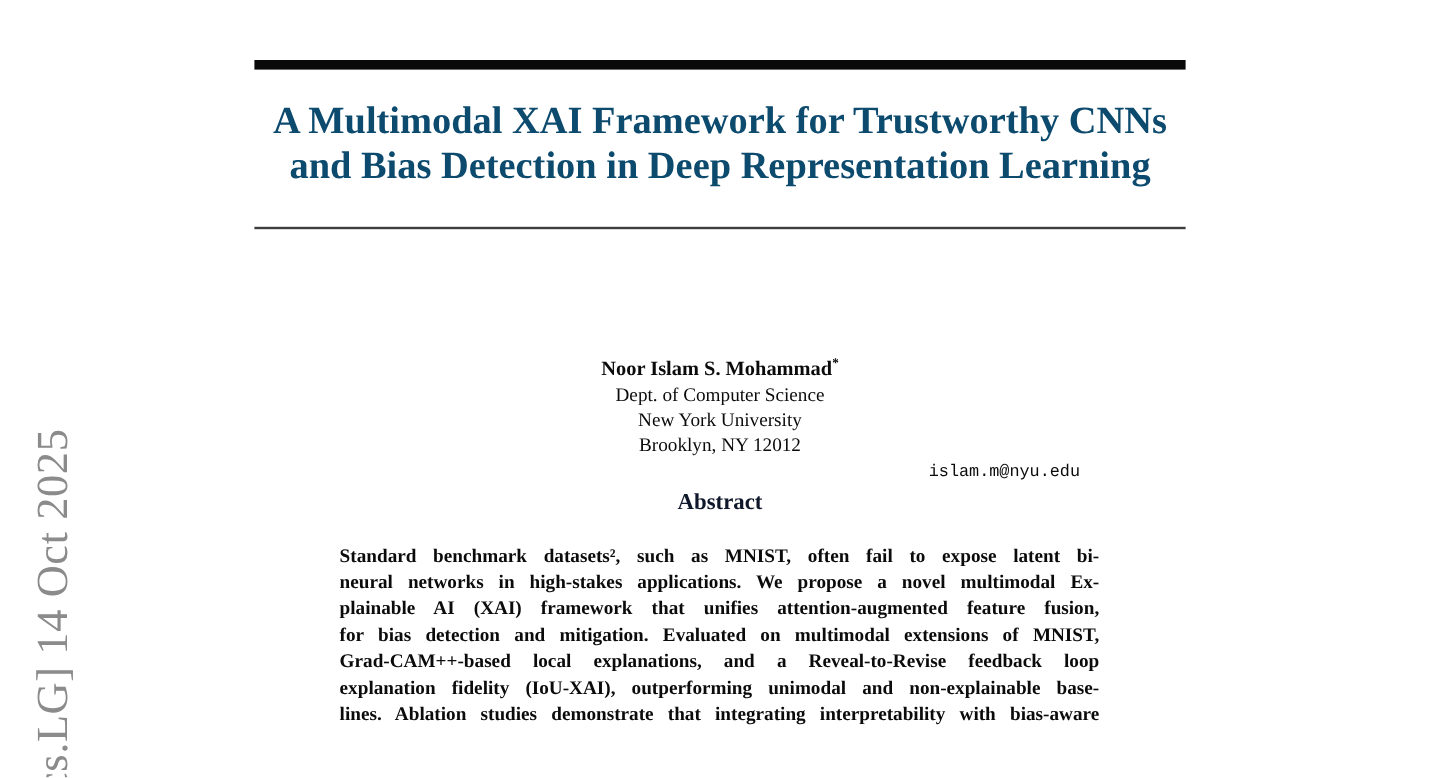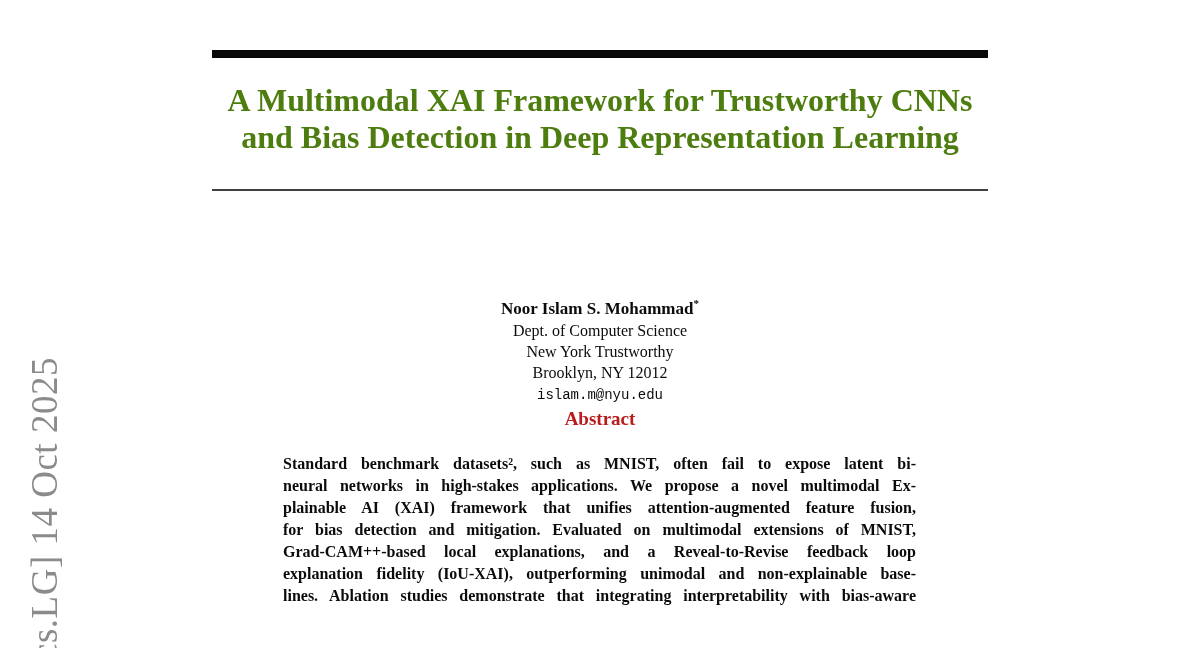--- a/index.html
+++ b/index.html
@@ -52,21 +52,21 @@
   .title {
     position: absolute;
     left: 200px;
     top: 82px;
     width: 800px;
     margin: 0;
     text-align: center;
     font-weight: bold;
     font-size: 32px;
     line-height: 37px;
-    color: #4d7c0f;
+    color: #0c4a6e;
   }
   .title .tl { display: block; }
 
   .author {
     position: absolute;
     left: 300px;
     top: 245px;
     width: 600px;
     text-align: center;
     font-size: 16px;
@@ -80,32 +80,33 @@
   }
   .sup {
     vertical-align: super;
     font-size: 11px;
     font-weight: bold;
   }
   .email {
     font-family: "Liberation Mono", monospace;
     font-size: 14px;
     margin-top: 2px;
+    text-align: right;
   }
 
   .abs-head {
     position: absolute;
     left: 400px;
     top: 408px;
     width: 400px;
     margin: 0;
     text-align: center;
     font-size: 19px;
     font-weight: bold;
-    color: #b91c1c;
+    color: #0f172a;
   }
 
   .abs-body {
     position: absolute;
     left: 283px;
     top: 453px;
     width: 633px;
     font-size: 16px;
     line-height: 22px;
     color: #0b0b0b;
@@ -131,21 +132,21 @@
   <h1 class="title">
     <span class="tl">A Multimodal XAI Framework for Trustworthy CNNs</span>
     <span class="tl">and Bias Detection in Deep Representation Learning</span>
   </h1>
 
   <div class="rule-thin"></div>
 
   <div class="author">
     <div class="author-name"><span>Noor Islam S. Mohammad</span><span class="sup">*</span></div>
     <div class="aff">Dept. of Computer Science</div>
-    <div class="aff">New York Trustworthy</div>
+    <div class="aff">New York University</div>
     <div class="aff">Brooklyn, NY 12012</div>
     <div class="email">islam.m@nyu.edu</div>
   </div>
 
   <h2 class="abs-head">Abstract</h2>
 
   <div class="abs-body">
     <div class="abs-line">Standard benchmark datasets², such as MNIST, often fail to expose latent bi-</div>
     <div class="abs-line">neural networks in high-stakes applications. We propose a novel multimodal Ex-</div>
     <div class="abs-line">plainable AI (XAI) framework that unifies attention-augmented feature fusion,</div>

